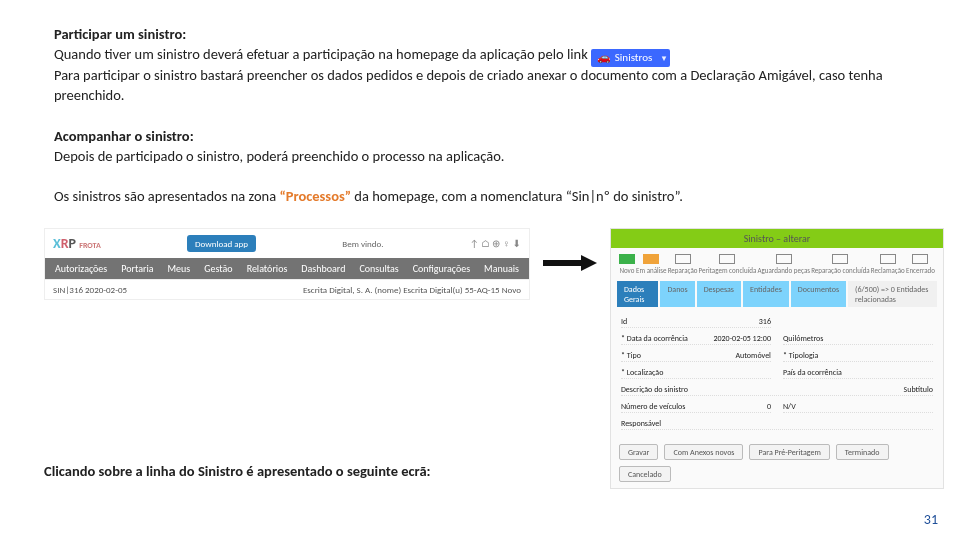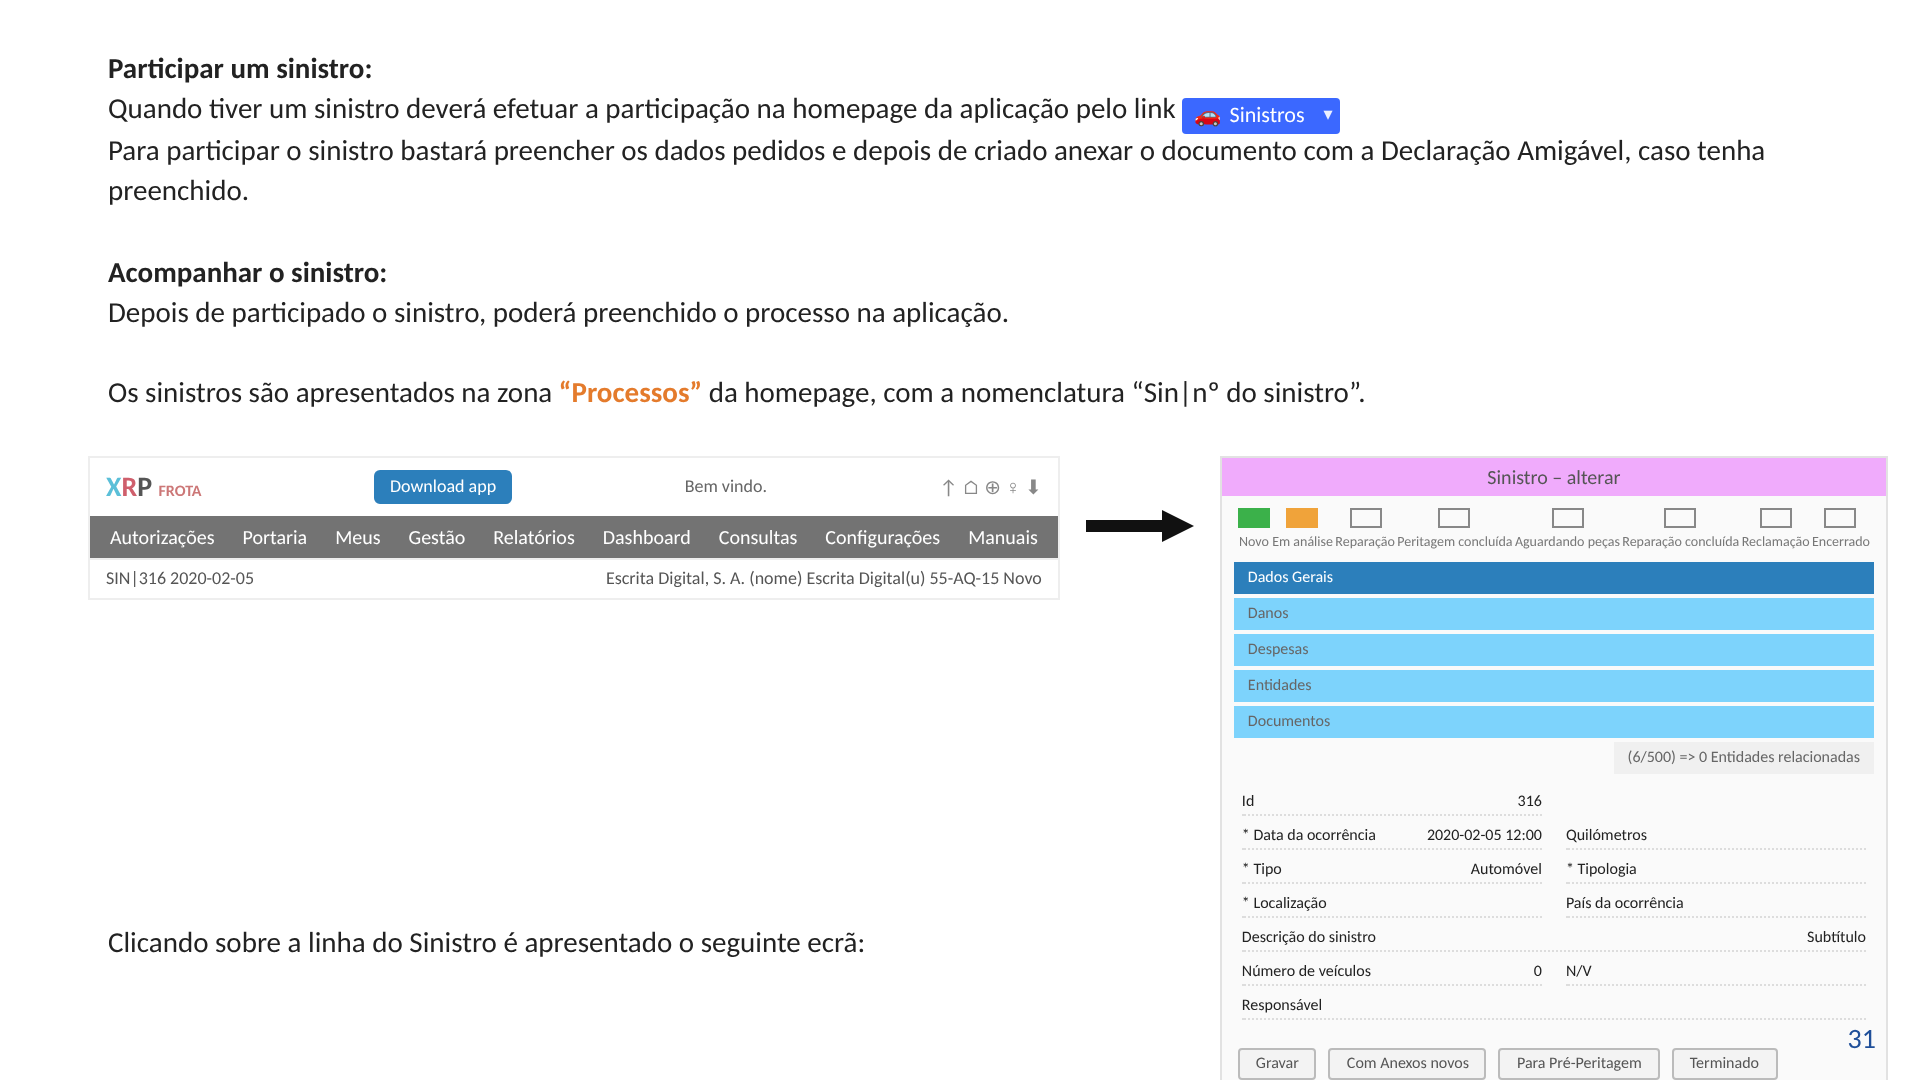--- a/index.html
+++ b/index.html
@@ -25,34 +25,34 @@
   .xrp-logo .a{ color:#5bbfd8; }
   .xrp-logo .b{ color:#cf5f6c; }
   .download-btn{ background:#2c7fbb; color:#fff; font-size:9px; padding:3px 8px; border-radius:3px; }
   .top-icons{ display:flex; gap:6px; color:#888; font-size:10px; }
   .menu-bar{ background:#737373; color:#fff; display:flex; gap:14px; padding:4px 10px; font-size:10px; }
   .grid-row{ display:flex; font-size:9px; color:#555; padding:4px 8px; gap:2px; border-top:1px solid #eee; }
   .grid-row span{ white-space:nowrap; }
   .arrow { width:60px; display:flex; align-items:center; justify-content:center; margin-top:26px; }
   .arrow svg{ width:54px; height:18px; }
   .shot-right{ flex:1.2; border:1px solid #e2e2e2; background:#fafafa; font-size:8px; }
-  .sr-title{ background:#f0abfc; text-align:center; font-size:10px; padding:3px 0; color:#555; }
+  .sr-title{ background:#84cc16; text-align:center; font-size:10px; padding:3px 0; color:#555; }
   .steps{ display:flex; justify-content:space-between; padding:6px 8px; font-size:7px; color:#777; }
   .step{ display:flex; flex-direction:column; align-items:center; gap:2px; }
   .step .box{ width:16px; height:10px; border:1px solid #888; }
   .step .done{ background:#3bb14a; border-color:#3bb14a; }
   .step .cur{ background:#f0a33a; border-color:#f0a33a; }
-  .tabs{ display:flex; gap:2px; padding:0 6px;flex-direction:column; }
+  .tabs{ display:flex; gap:2px; padding:0 6px; }
   .tab{ background:#7dd3fc; font-size:8px; padding:3px 7px; color:#666; }
   .tab.active{ background:#2c7fbb; color:#fff; }
   .form-col{ display:grid; grid-template-columns:1fr 1fr; gap:4px 12px; padding:8px 10px; }
   .form-row{ display:flex; justify-content:space-between; border-bottom:1px dotted #ddd; padding:1px 0; }
   .bar-btns{ display:flex; gap:6px; padding:6px 8px; justify-content:flex-start; flex-wrap:wrap; }
   .bar-btns .btn{ border:1px solid #bbb; background:#f3f3f3; font-size:8px; padding:2px 8px; color:#555; border-radius:2px; }
-  .footer-line{ position:absolute; left:54px; bottom:60px; font-size:14.5px; }
+  .footer-line{ position:absolute; left:44px; bottom:60px; font-size:14.5px;font-weight:bold; }
   .page-num{ position:absolute; right:22px; bottom:12px; font-size:14px; color:#1f4f99; }
 </style>
 </head>
 <body>
 <div class="slide">
 
 
   <div class="content">
     <div class="block">
       <span class="bold">Participar um sinistro:</span><br>

